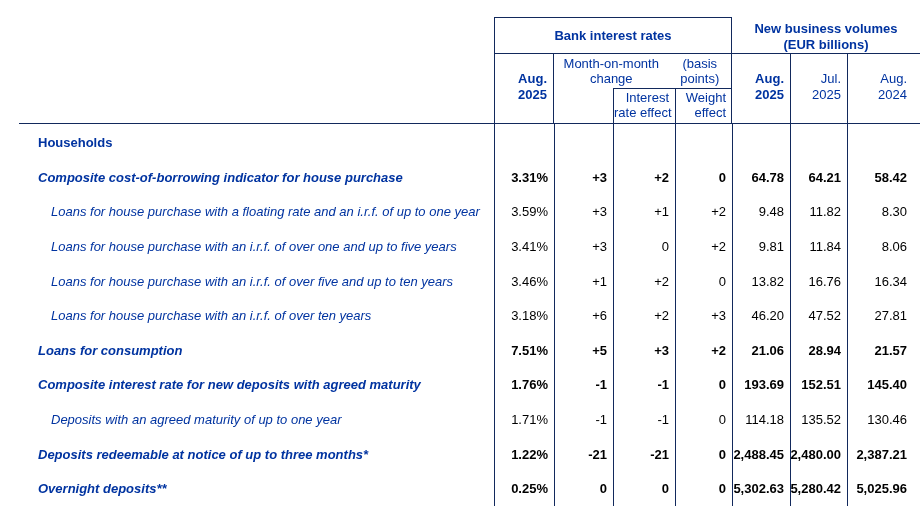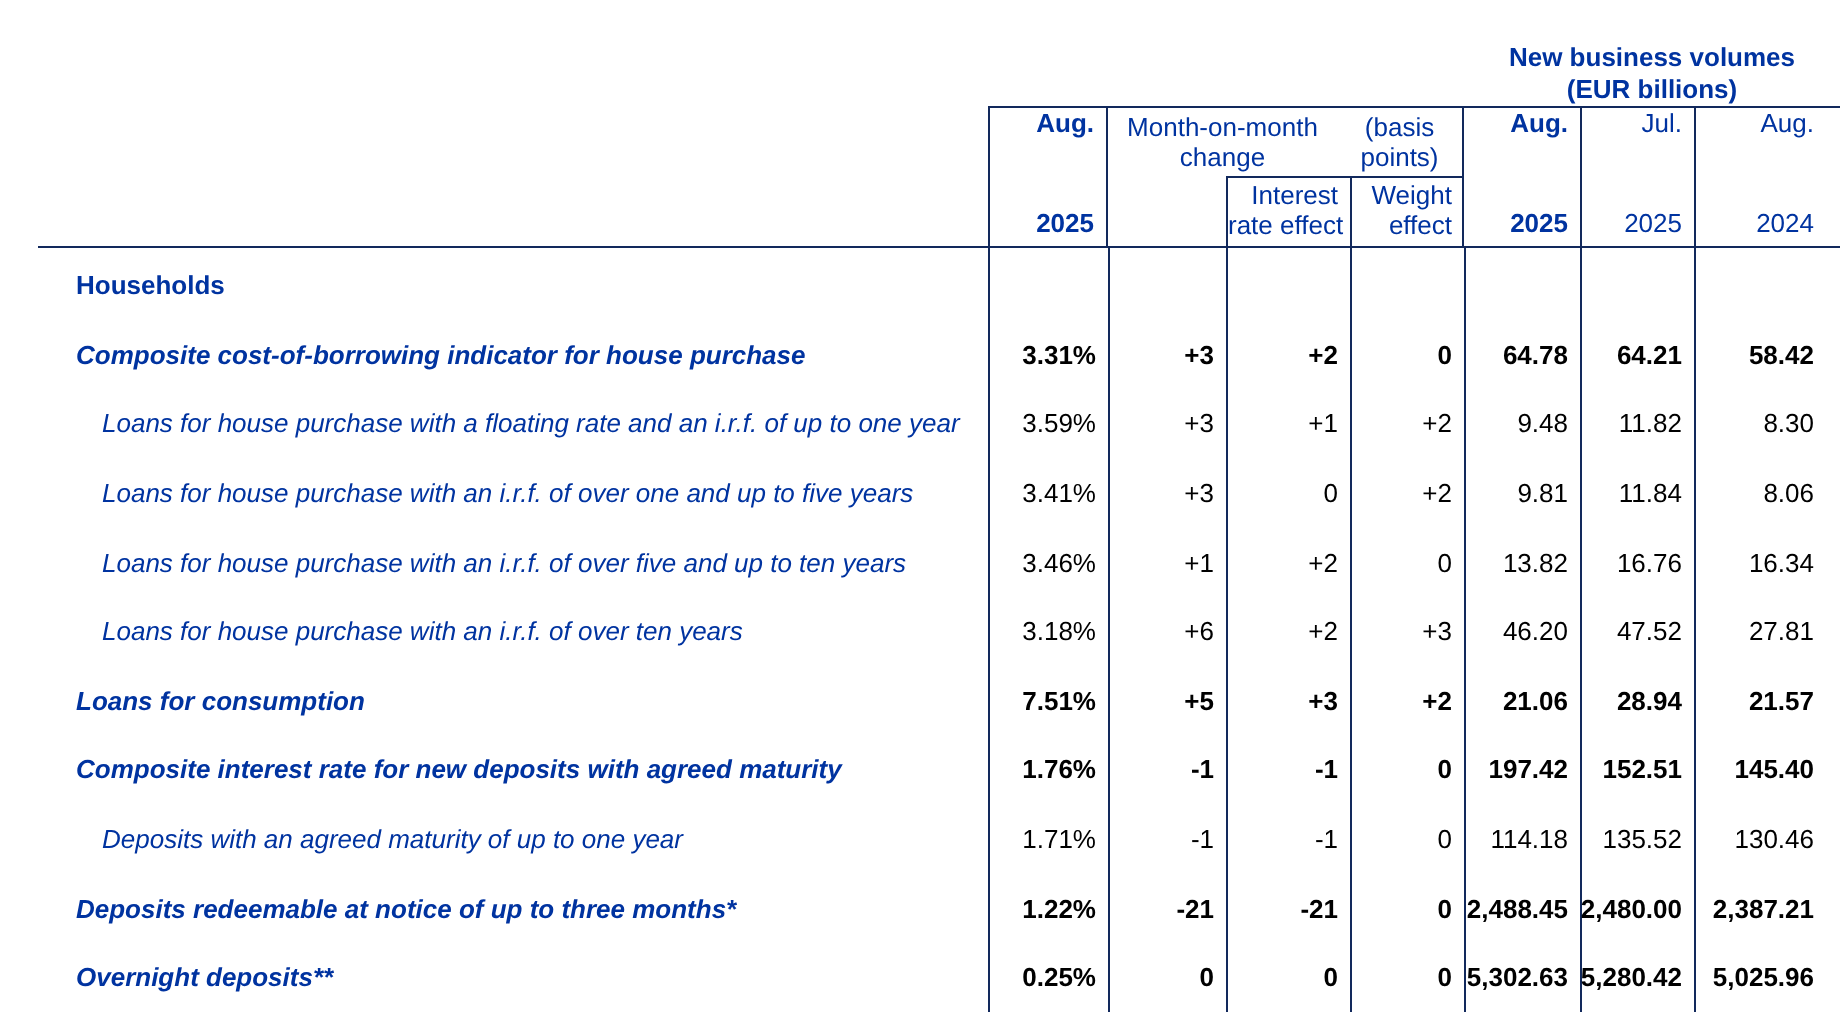--- a/index.html
+++ b/index.html
@@ -24,21 +24,21 @@
     display:flex;align-items:center;justify-content:center;
     font-weight:bold;font-size:13px;
   }
   .grp-vols{
     left:713px;top:0;width:188px;height:36px;
     display:flex;flex-direction:column;align-items:center;justify-content:flex-end;
     font-weight:bold;font-size:13px;line-height:16px;text-align:center;
   }
   .hsep{left:475px;top:36px;width:426px;height:0;border-top:1px solid var(--line);}
   .hcell{
-    top:37px;height:70px;display:flex;flex-direction:column;justify-content:space-between;
+    top:37px;height:70px;display:flex;flex-direction:column;justify-content:center;
     text-align:right;font-size:13px;line-height:16px;padding:0 6px 4px 0;white-space:nowrap;
   }
   .hc1{left:475px;width:60px;border-left:1px solid var(--line);border-right:1px solid var(--line);font-weight:bold;}
   .mom{left:535px;top:37px;width:178px;height:70px;border-right:1px solid var(--line);}
   .mom-title{
     position:absolute;left:0;top:0;width:100%;height:34px;box-sizing:border-box;
     display:flex;flex-direction:row;align-items:center;justify-content:center;
     font-size:13px;line-height:15px;text-align:center;
   }
   .mom-sub{position:absolute;left:59px;top:34px;width:119px;height:36px;box-sizing:border-box;border-top:1px solid var(--line);display:flex;}
@@ -67,20 +67,21 @@
   .r-main .lbl{font-weight:bold;font-style:italic;}
   .r-main .num{font-weight:bold;}
   .r-sub .lbl{font-style:italic;padding-left:32px;text-align:center;}
 </style>
 </head>
 <body>
 
 <div class="table">
 
   <div class="header">
+    <div class="abs grp-rates">Bank interest rates</div>
     <div class="abs grp-vols">
       <span>New business volumes</span>
       <span>(EUR billions)</span>
     </div>
     <div class="abs hsep"></div>
 
     <div class="abs hcell hc1">
       <span>Aug.</span>
       <span>2025</span>
     </div>
@@ -194,21 +195,21 @@
       <div class="cell num">28.94</div>
       <div class="cell num last">21.57</div>
     </div>
 
     <div class="drow r-main">
       <div class="cell lbl">Composite interest rate for new deposits with agreed maturity</div>
       <div class="cell num">1.76%</div>
       <div class="cell num">-1</div>
       <div class="cell num">-1</div>
       <div class="cell num">0</div>
-      <div class="cell num">197.42</div>
+      <div class="cell num">193.69</div>
       <div class="cell num">152.51</div>
       <div class="cell num last">145.40</div>
     </div>
 
     <div class="drow r-sub">
       <div class="cell lbl">Deposits with an agreed maturity of up to one year</div>
       <div class="cell num">1.71%</div>
       <div class="cell num">-1</div>
       <div class="cell num">-1</div>
       <div class="cell num">0</div>

